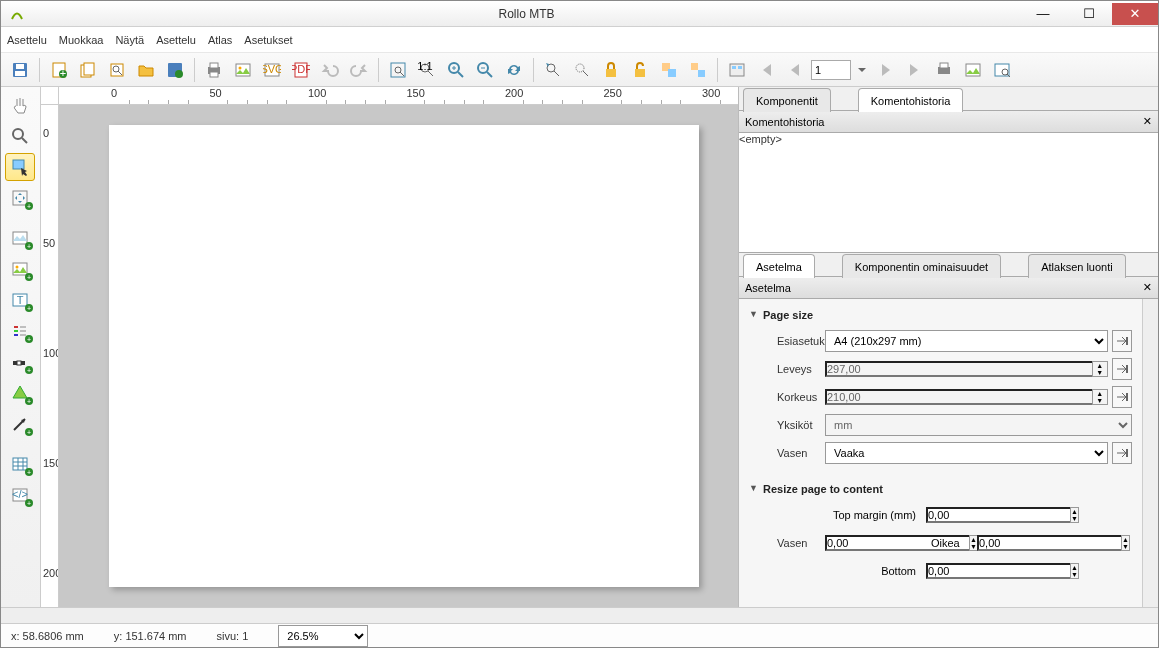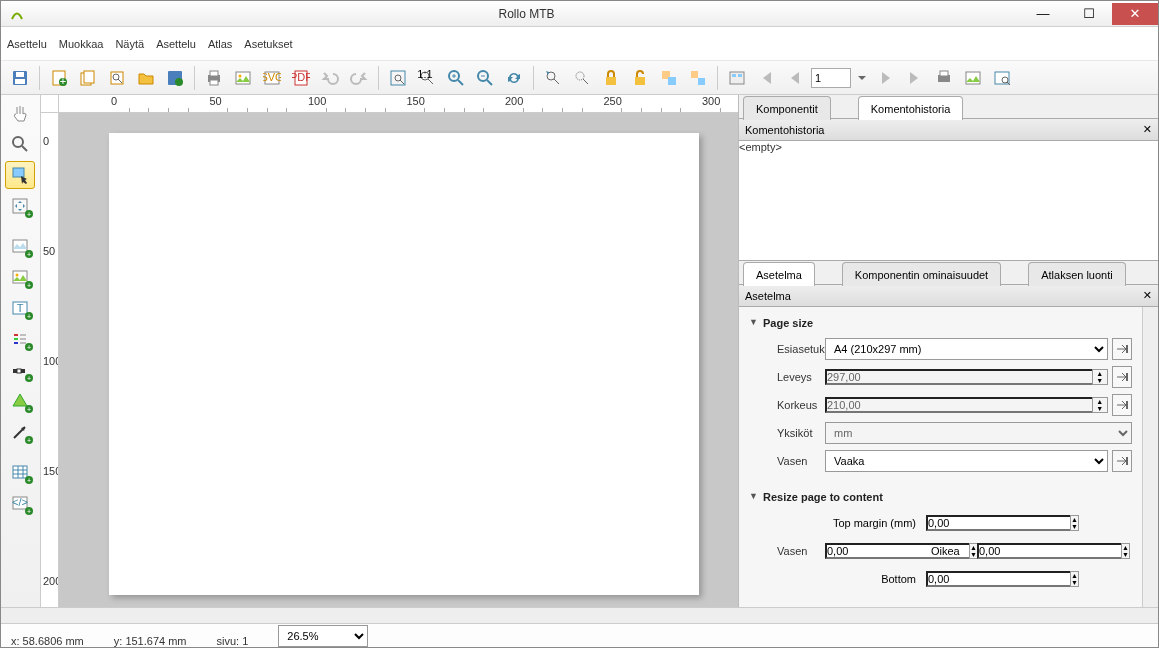--- a/index.html
+++ b/index.html
@@ -4,21 +4,21 @@
 <style>
 * { box-sizing: border-box; margin: 0; padding: 0; font-family: "Segoe UI", Tahoma, sans-serif; font-size: 11px; }
 body { background: #f0f0f0; overflow: hidden; width: 1159px; height: 648px; }
 .window { width: 1159px; height: 648px; display: flex; flex-direction: column; background: #fff; border: 1px solid #888; }
 .titlebar { height: 26px; background: linear-gradient(#fff,#eee); display: flex; align-items: center; border-bottom: 1px solid #d0d0d0; }
 .titlebar .app-icon { width: 24px; height: 24px; margin: 0 4px; display:flex;align-items:center;justify-content:center; }
 .titlebar .title { flex: 1; text-align: center; font-size: 12px; color: #333; }
 .win-btns { display: flex; }
 .win-btn { width: 46px; height: 22px; display:flex;align-items:center;justify-content:center; font-size:13px; }
 .win-btn.close { background:#c8504e; color:#fff; }
-.menubar { height: 34px; display: flex; align-items: center; padding: 0 6px; gap: 12px; background: #fff; border-bottom: 1px solid #e8e8e8; }
+.menubar { height: 26px; display: flex; align-items: center; padding: 0 6px; gap: 12px; background: #fff; border-bottom: 1px solid #e8e8e8; }
 .menubar span { color: #333; cursor: default; }
 .toolbar { height: 34px; display: flex; align-items: center; padding: 0 6px; gap: 3px; background: linear-gradient(#fafafa,#f0f0f0); border-bottom: 1px solid #ccc; }
 .tbtn { width: 26px; height: 26px; display:flex;align-items:center;justify-content:center; border:1px solid transparent; border-radius:3px; cursor:pointer; }
 .tsep { width:1px; height:24px; background:#ccc; margin:0 3px; }
 .tinput { width:40px; height:20px; border:1px solid #aaa; padding:0 3px; }
 .main { flex:1; display:flex; overflow:hidden; }
 .left-tools { width:40px; background:linear-gradient(#fafafa,#f0f0f0); border-right:1px solid #ccc; display:flex; flex-direction:column; padding:4px 4px; gap:3px; }
 .ltbtn { width:30px; height:28px; display:flex;align-items:center;justify-content:center; border:1px solid transparent; border-radius:3px; cursor:pointer; position:relative; }
 .ltbtn.active { background:linear-gradient(#fff3c0,#ffe88a); border-color:#d4a200; }
 .ltbtn .plus { position:absolute; bottom:1px; right:1px; width:8px;height:8px; background:#2a8a2a; border-radius:50%; display:flex;align-items:center;justify-content:center;color:#fff;font-size:7px;line-height:1; }
@@ -49,21 +49,21 @@
 .form-row .ctl { flex:1; display:flex; align-items:center; gap:4px; }
 select, input[type=text] { height:22px; border:1px solid #999; background:#fff; padding:0 4px; width:100%; }
 select.ro, input.ro { background:#f4f4f4; color:#666; }
 .spin { display:flex; width:100%; }
 .spin input { flex:1; border-right:none; }
 .spin .sbtns { width:16px; display:flex; flex-direction:column; border:1px solid #999; }
 .spin .sbtns div { flex:1; display:flex;align-items:center;justify-content:center; font-size:7px; background:#f4f4f4; cursor:pointer; }
 .assign-btn { width:22px; height:22px; border:1px solid #999; display:flex;align-items:center;justify-content:center; background:#f8f8f8; cursor:pointer; }
 .props-scroll { flex:1; overflow-y:auto; background:#f6f6f6; padding:4px 6px; position:relative; }
 .scrollbar-v { width:16px; background:#eee; border-left:1px solid #ccc; }
-.statusbar { height:24px; border-top:1px solid #ccc; background:#fdfdfd; display:flex; align-items:flex-end; padding:0 10px; gap:30px; color:#333; }
+.statusbar { height:24px; border-top:1px solid #ccc; background:#fdfdfd; display:flex; align-items:center; padding:0 10px; gap:30px; color:#333; }
 .statusbar select { width:90px; }
 svg { display:block; }
 </style>
 </head>
 <body>
 
 <div class="window">
 
   <div class="titlebar">
     <div class="app-icon">

